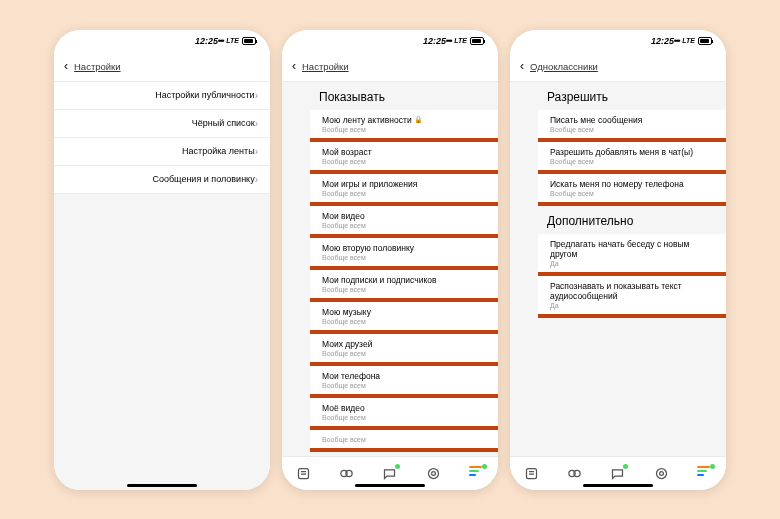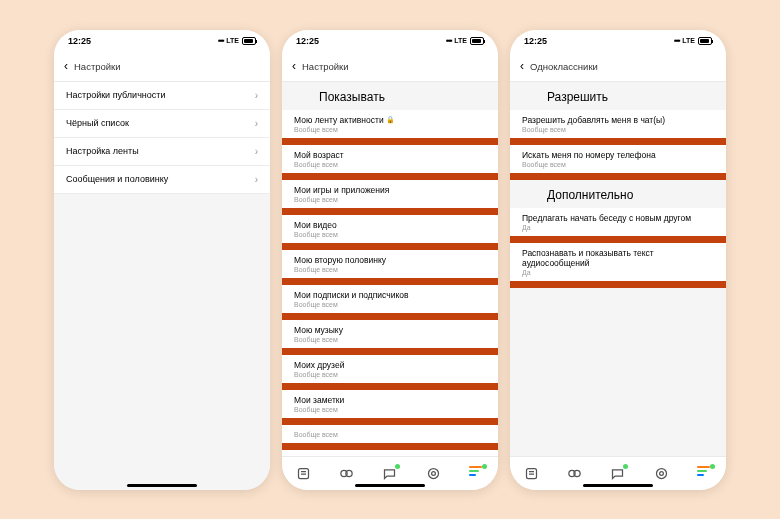--- a/index.html
+++ b/index.html
@@ -21,26 +21,27 @@
     overflow: hidden;
     box-shadow: 0 2px 12px rgba(0,0,0,0.12);
     display: flex;
     flex-direction: column;
     position: relative;
   }
   .status-bar {
     height: 22px;
     background: #fff;
     display: flex;
-    justify-content: space-between;
+    justify-content: flex-end;
     align-items: center;
     padding: 0 14px;
     font-size: 9px;
     font-weight: 600;
     color: #000;
+    font-style: italic;
   }
   .status-left { display: flex; align-items: center; }
   .status-right { display: flex; align-items: center; gap: 3px; }
   .signal { letter-spacing: -1.5px; font-size: 8px; }
   .lte { font-size: 7px; font-weight: 700; }
   .battery {
     width: 14px; height: 8px; border: 1px solid #000; border-radius: 2px;
     position: relative; display: inline-block;
   }
   .battery::after { content:""; position:absolute; right:-2px; top:2px; width:1px; height:3px; background:#000; }
@@ -48,43 +49,44 @@
   .nav-bar {
     height: 30px;
     background: #fff;
     display: flex;
     align-items: center;
     padding: 0 10px;
     border-bottom: 1px solid #eaeaea;
     gap: 6px;
   }
   .back-chevron { font-size: 12px; color: #000; }
-  .nav-title { font-size: 9.5px; font-weight: 500; color: #333; }
+  .nav-title { font-size: 9.5px; font-weight: 500; color: #333; text-decoration: underline; }
   .section-header {
     font-size: 10.5px;
     font-weight: 700;
     color: #000;
     padding: 10px 12px 8px;
     background: #f5f5f5;
   }
   .section-header.light { font-weight: 400; font-size: 12px; padding: 8px 12px 6px; margin-left: 25px; }
   .row {
     background: #fff;
     padding: 8px 12px;
     border-bottom: 1px solid #ececec;
     display: flex;
     align-items: center;
-    justify-content: space-between;
+    justify-content: flex-end;
   }
   .row .label { font-size: 9px; color: #000; }
   .row .chev { font-size: 10px; color: #999; }
   .row-stack {
     background: #fff;
     padding: 5px 12px 5px;
-    border-bottom: 7px solid #c2410c;
+    border-bottom: 4px solid #c2410c;
+    margin-left: 28px;
   }
   .row-stack .label { font-size: 8.5px; color: #000; display:flex; align-items:center; gap:3px;}
   .row-stack .sub { font-size: 7px; color: #9a9a9a; margin-top: 1px; }
   .lock { font-size: 7px; color: #999; }
   .content { flex: 1; overflow: hidden; background:#f5f5f5;}
   .tab-bar {
     height: 34px;
     background: #fff;
     border-top: 1px solid #eaeaea;
     display: flex;
@@ -200,24 +202,25 @@
     </div>
     <div class="row-stack">
       <div class="label">Мою музыку</div>
       <div class="sub">Вообще всем</div>
     </div>
     <div class="row-stack">
       <div class="label">Моих друзей</div>
       <div class="sub">Вообще всем</div>
     </div>
     <div class="row-stack">
-      <div class="label">Мои заметки</div>
-      <div class="sub">Вообще всем</div>
-    </div>
-    <div class="row-stack">
+      <div class="label">Мои телефона</div>
+      <div class="sub">Вообще всем</div>
+    </div>
+    <div class="row-stack">
+      <div class="label">Моё видео</div>
       <div class="sub">Вообще всем</div>
     </div>
     <div class="row-stack">
       <div class="sub">Вообще всем</div>
     </div>
   </div>
   <div class="tab-bar">
     <div class="tab-icon"><svg viewBox="0 0 24 24" fill="none" stroke="#555" stroke-width="2">
           <rect x="4" y="4" width="16" height="16" rx="3"></rect>
           <line x1="8" y1="9" x2="16" y2="9"></line>
@@ -259,20 +262,24 @@
         </span>
     </div>
   </div>
   <div class="nav-bar">
     <span class="back-chevron">‹</span>
     <span class="nav-title">Одноклассники</span>
   </div>
   <div class="content">
     <div class="section-header light">Разрешить</div>
     <div class="row-stack">
+      <div class="label">Писать мне сообщения</div>
+      <div class="sub">Вообще всем</div>
+    </div>
+    <div class="row-stack">
       <div class="label">Разрешить добавлять меня в чат(ы)</div>
       <div class="sub">Вообще всем</div>
     </div>
     <div class="row-stack">
       <div class="label">Искать меня по номеру телефона</div>
       <div class="sub">Вообще всем</div>
     </div>
     <div class="section-header light">Дополнительно</div>
     <div class="row-stack">
       <div class="label">Предлагать начать беседу с новым другом</div>

